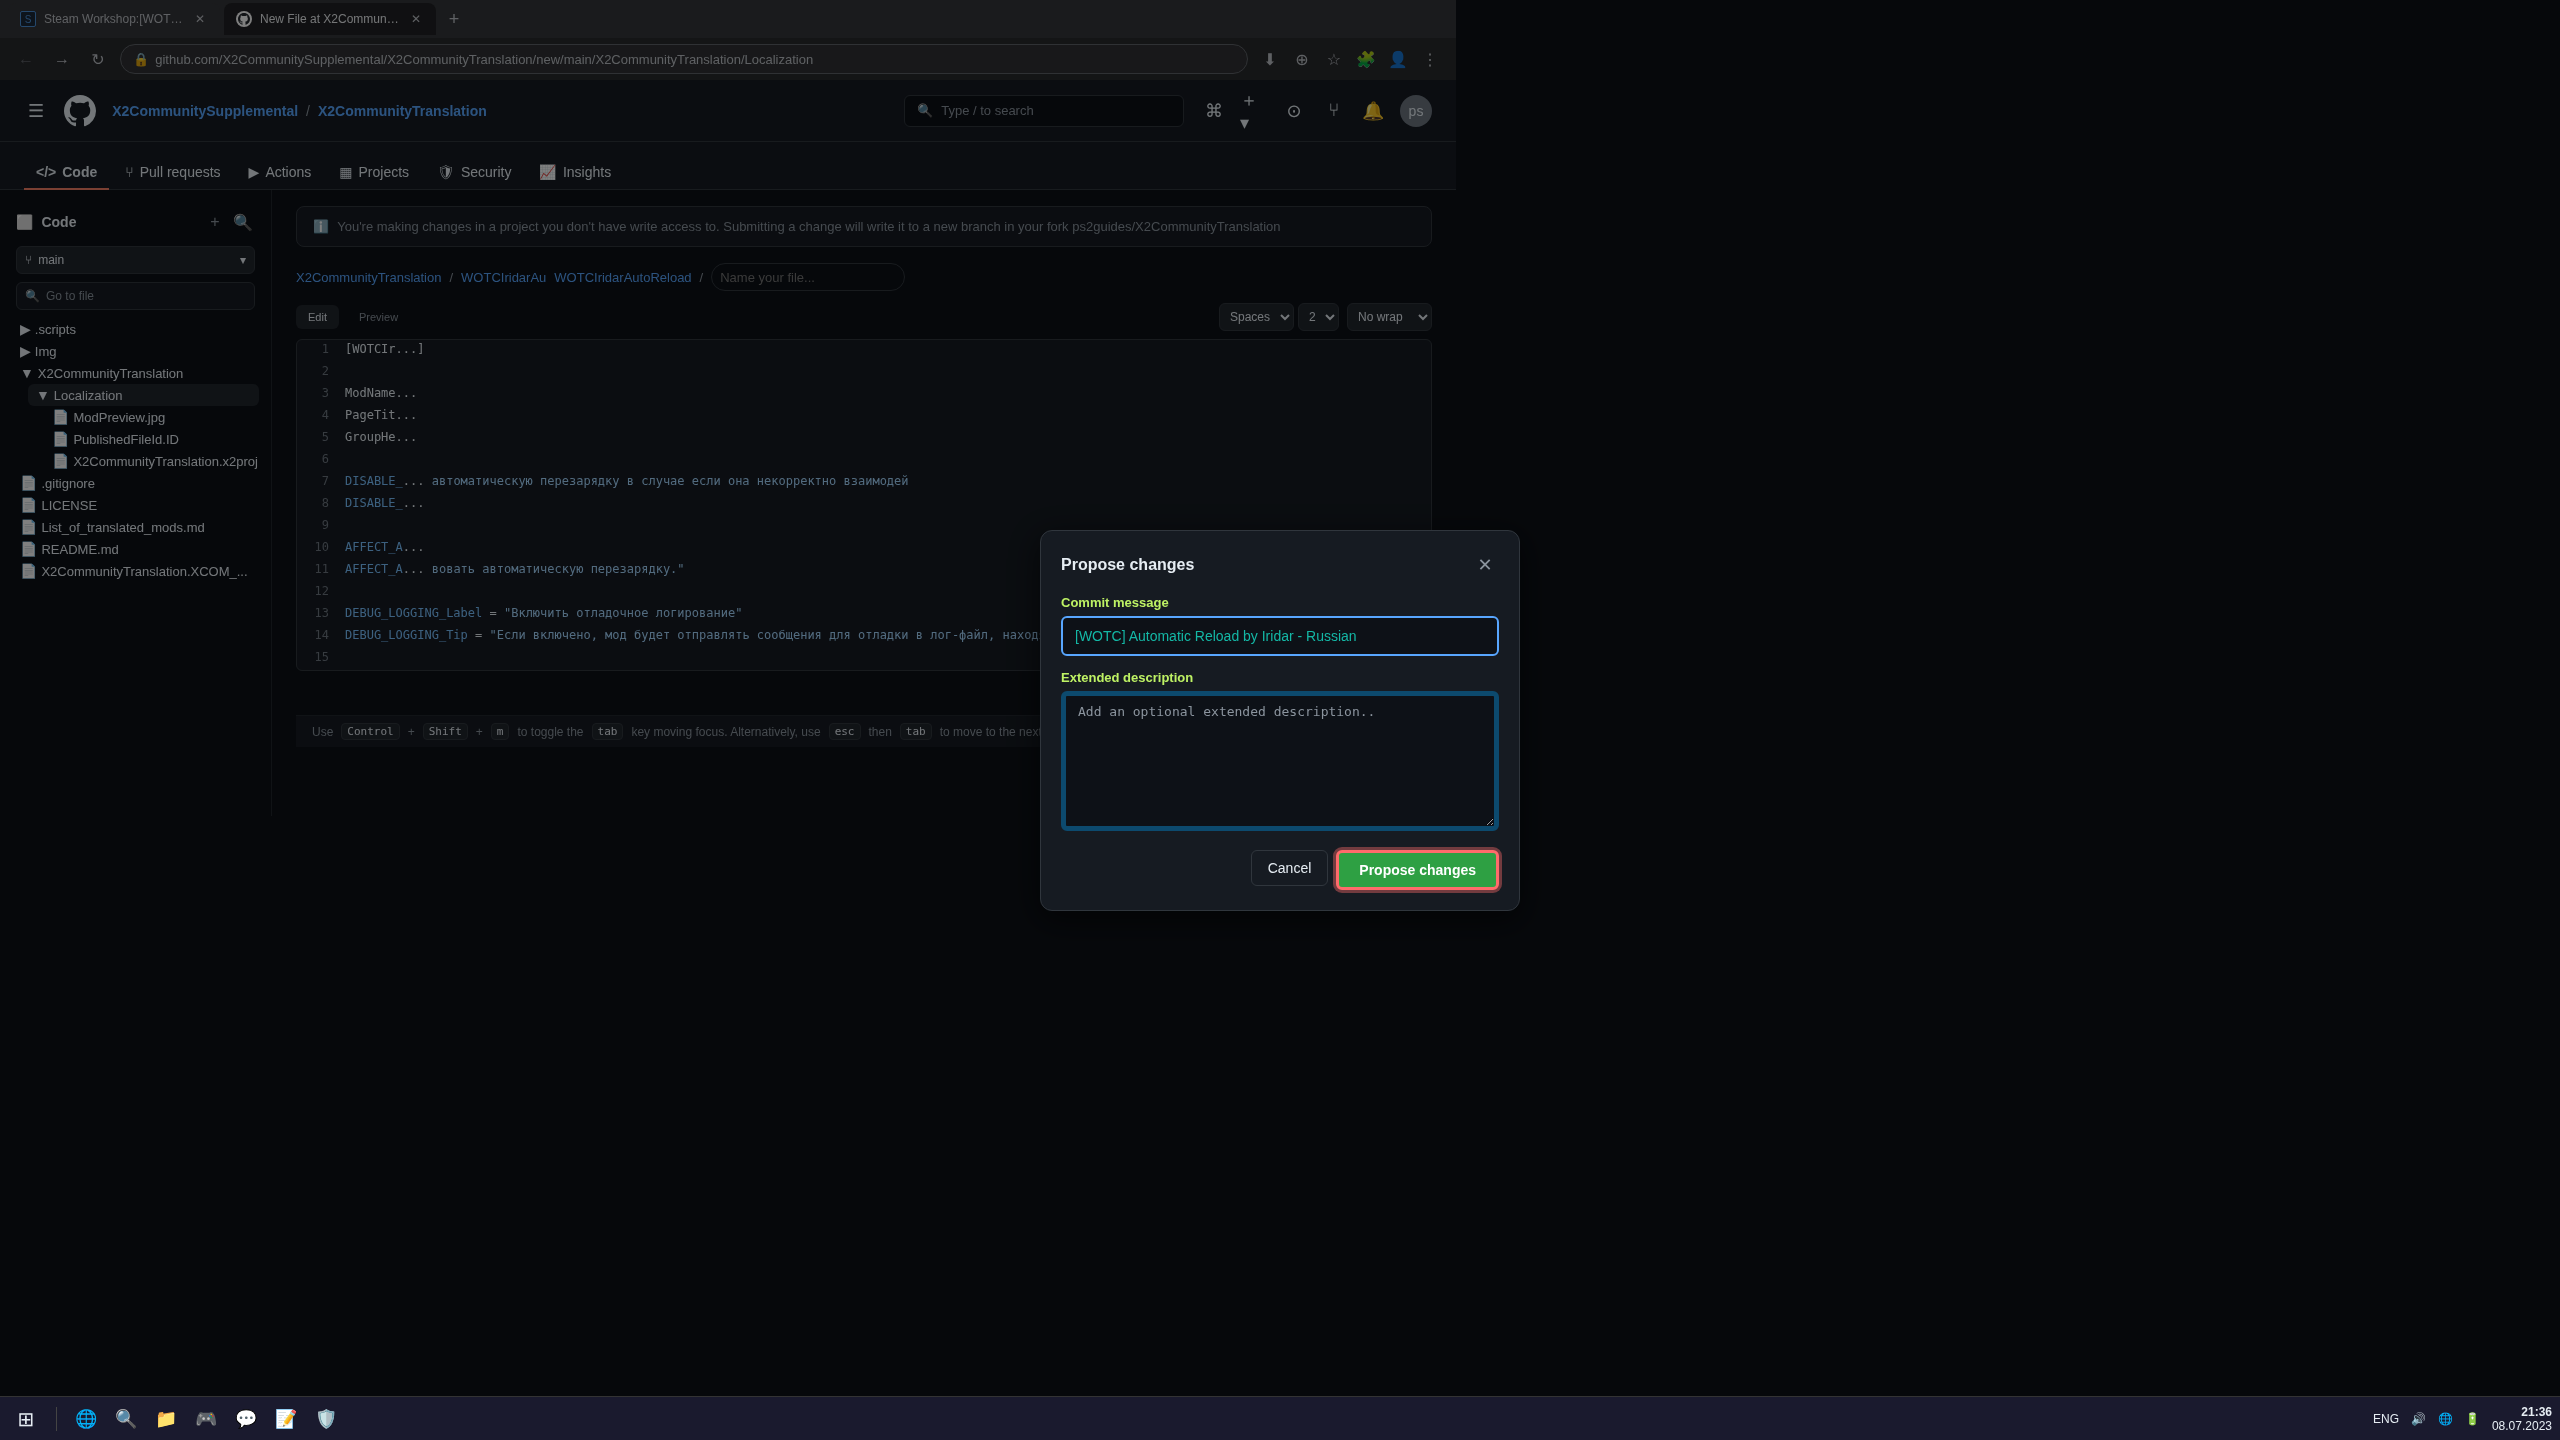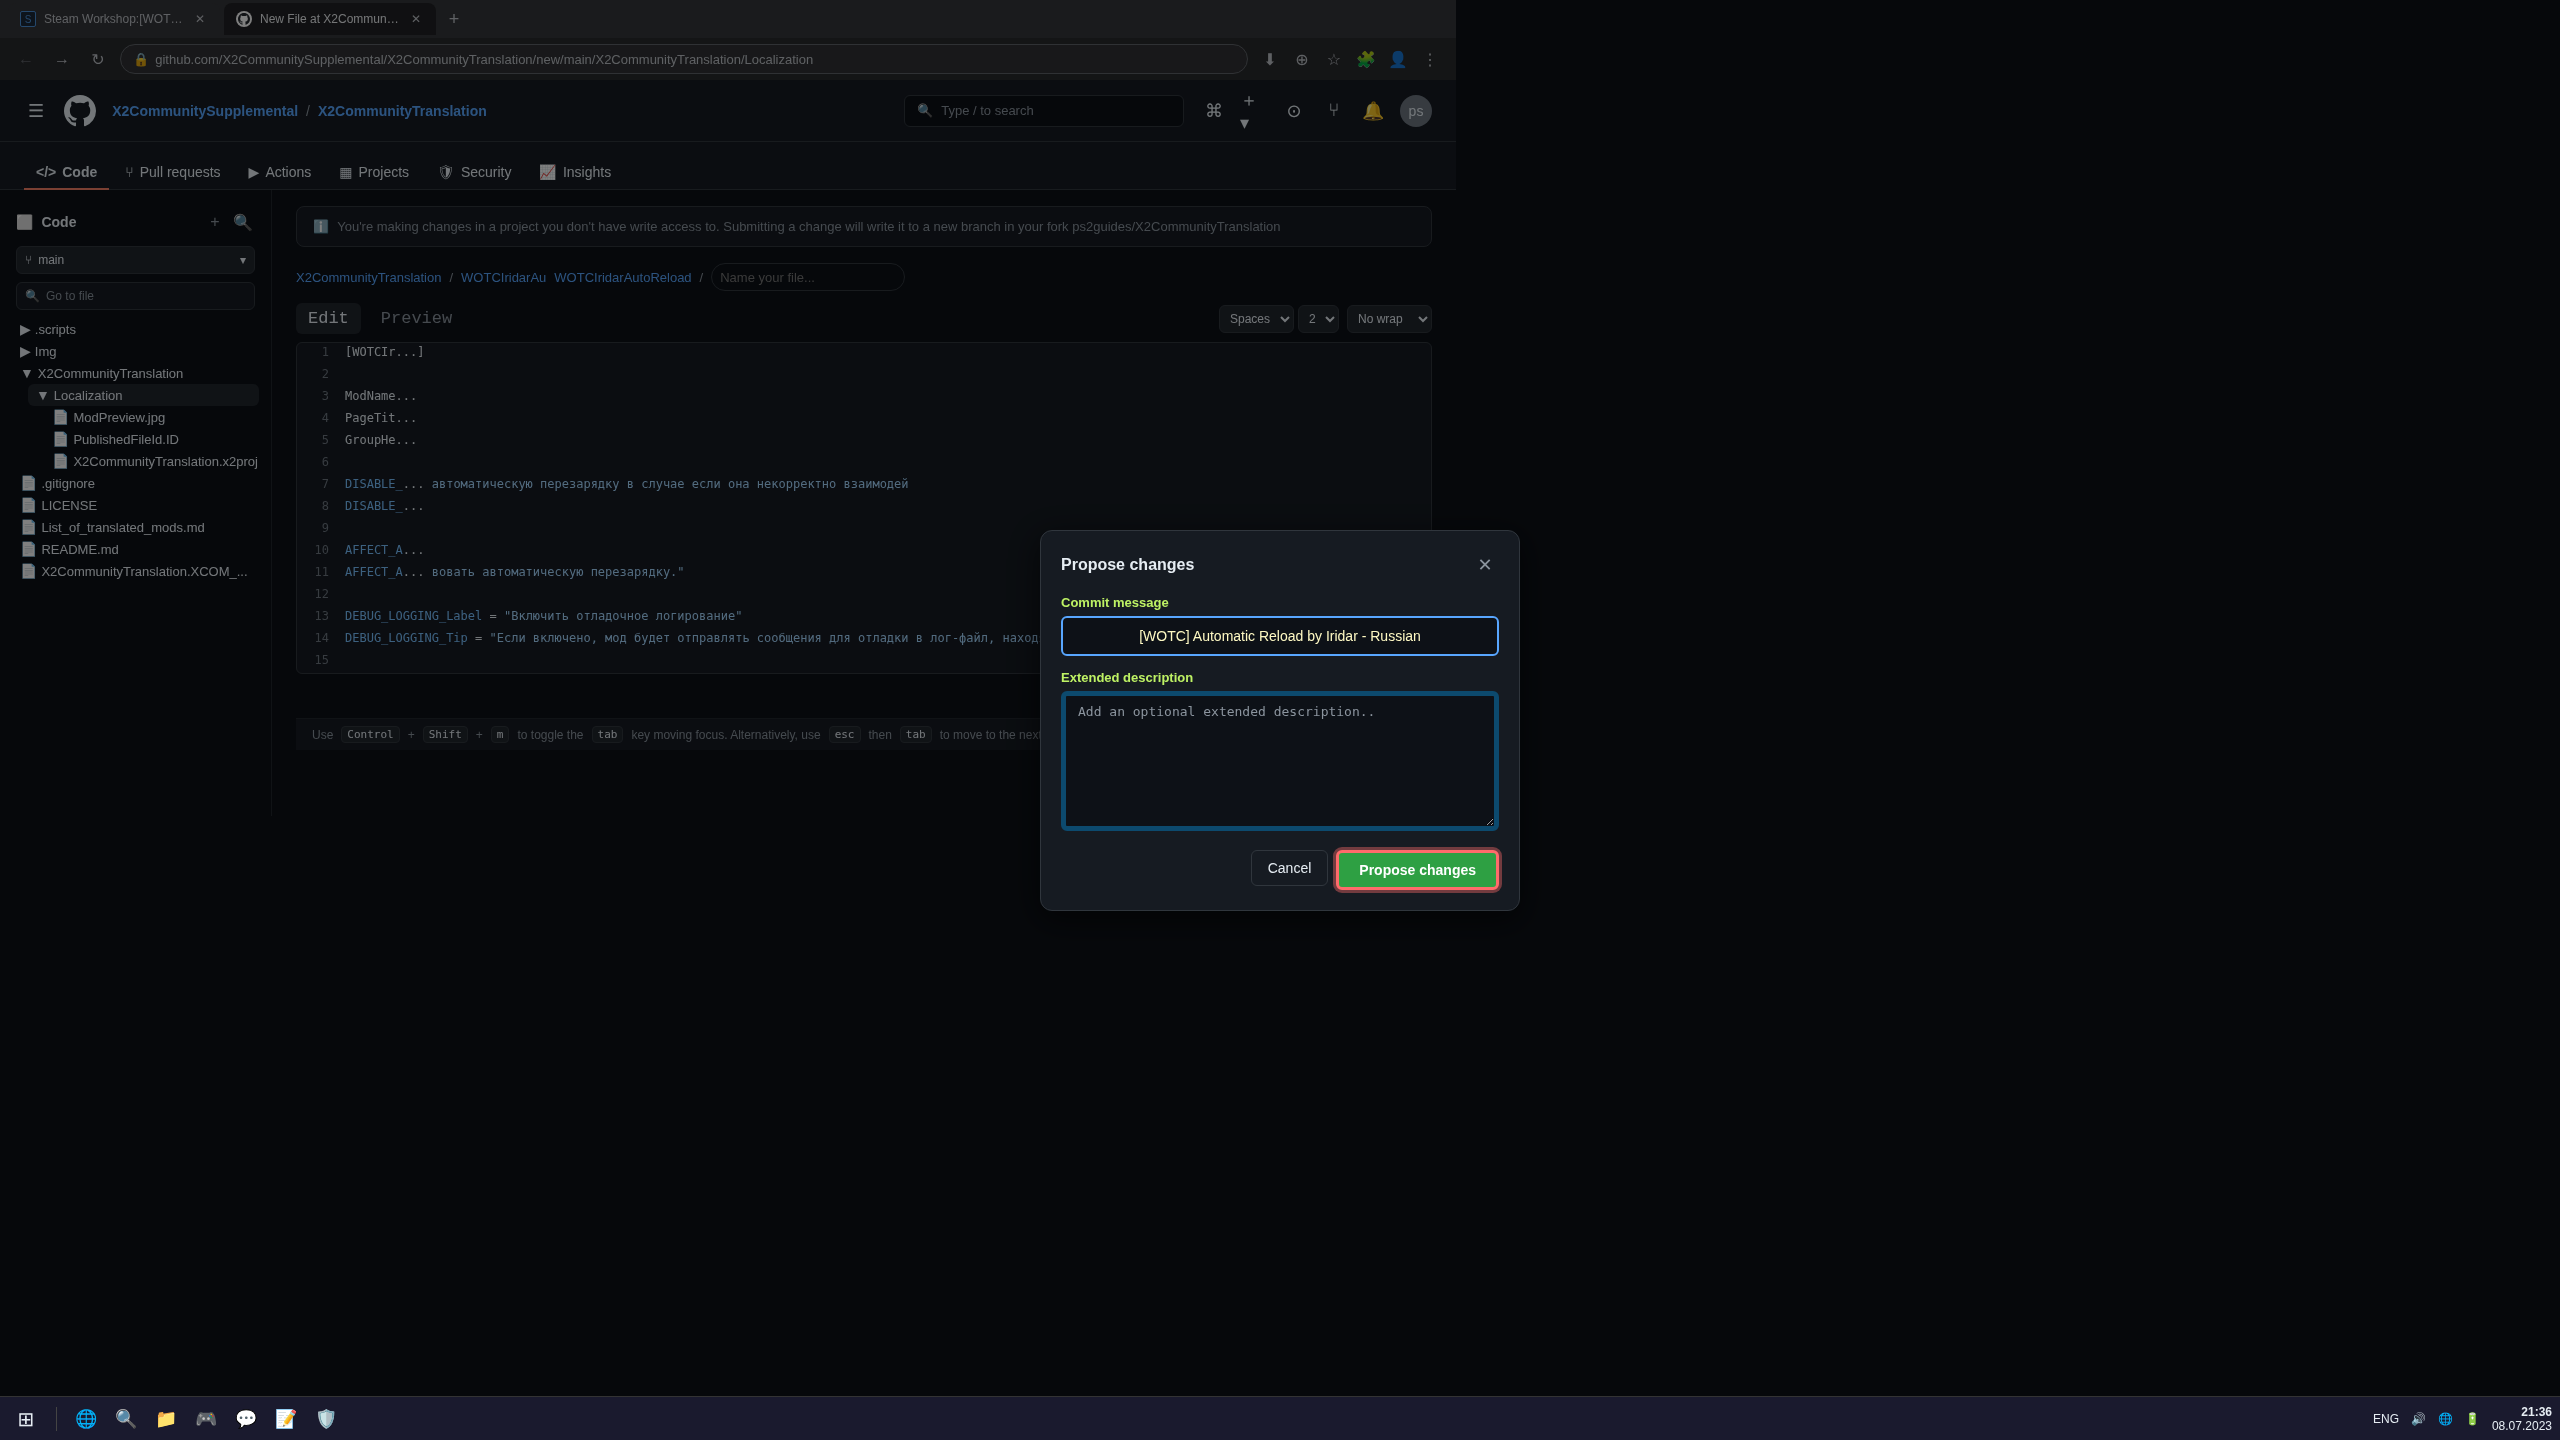--- a/index.html
+++ b/index.html
@@ -371,25 +371,24 @@
 
     
     .editor-toolbar {
       display: flex;
       align-items: center;
       gap: 8px;
       margin-bottom: 8px;
     }
     .editor-tab {
       padding: 6px 12px;
-      font-size: 17px;
+      font-size: 11px;
       cursor: pointer;
       border-radius: 6px;
       color: #8b949e;
-      font-family: Liberation Mono, monospace;
     }
     .editor-tab.active {
       background: #21262d;
       color: #e6edf3;
     }
     .editor-spacer { flex: 1; }
     .editor-option {
       display: flex;
       align-items: center;
       gap: 4px;
@@ -515,27 +514,26 @@
       font-size: 13px;
       font-weight: 600;
       color: #bef264;
       margin-bottom: 6px;
     }
     .modal-input {
       width: 100%;
       background: #0d1117;
       border: 2px solid #58a6ff;
       border-radius: 6px;
-      color: #fef9c3;
+      color: #14b8a6;
       padding: 8px 12px;
       font-size: 14px;
       margin-bottom: 14px;
       height: 40px;
       outline: none;
-      text-align: center;
     }
     .modal-textarea {
       width: 100%;
       background: #0d1117;
       border: 5px solid #0c4a6e;
       border-radius: 6px;
       color: #8b949e;
       padding: 8px 12px;
       font-size: 13px;
       margin-bottom: 16px;

